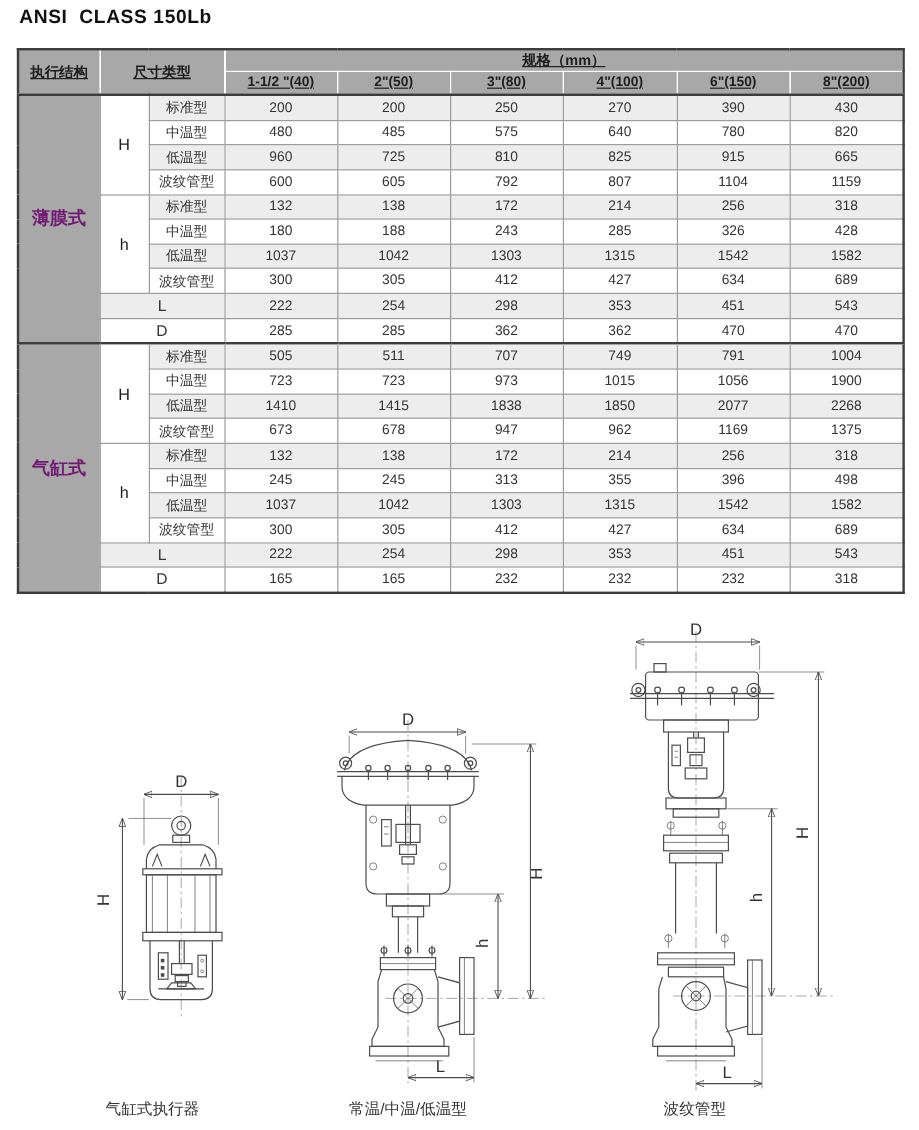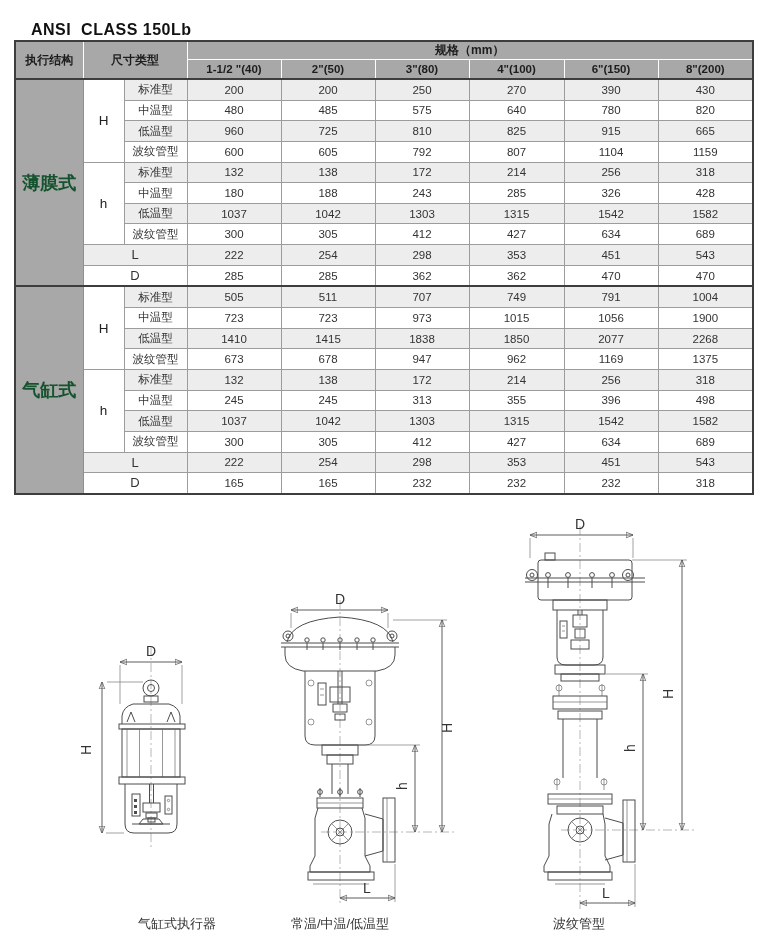--- a/index.html
+++ b/index.html
@@ -2,46 +2,46 @@
 <html><head>
 <meta charset="utf-8">
 <style>
   html,body{margin:0;padding:0;}
   body{
     width:766px;height:942px;position:relative;background:#ffffff;
     font-family:"Liberation Sans","DejaVu Sans",sans-serif;color:#222;
     overflow:hidden;
   }
   .page-title{
-    position:absolute;left:16px;top:6px;margin:15px;
+    position:absolute;left:16px;top:6px;margin:0;
     font-size:16px;font-weight:bold;color:#111;white-space:pre;
     letter-spacing:.5px;
   }
   
   table.spec{
     position:absolute;left:14px;top:40px;width:738px;
     border-collapse:collapse;table-layout:fixed;
     border:2px solid #3d3d3d;
   }
   table.spec th,table.spec td{
     border:1px solid #9c9c9c;text-align:center;vertical-align:middle;
     padding:0;overflow:hidden;white-space:nowrap;
   }
   table.spec thead th{
     background:#a8a8a8;color:#1d1d1d;border:1px solid #fdfdfd;
     font-size:12px;font-weight:bold;
   }
   table.spec thead tr.hr1 th{height:17px;}
   table.spec thead tr.hr2 th{height:18px;font-size:11.5px;font-weight:bold;}
-  table.spec thead{border-bottom:2px solid #3d3d3d;}
+  table.spec thead{border-bottom:2px solid #3d3d3d;text-decoration:underline;}
   table.spec tbody td{height:19.65px;font-size:11.5px;color:#333;background:#fff;}
   table.spec tbody tr.odd td{background:#ededed;}
   table.spec tbody td.actuator-cell{
-    background:#a8a8a8 !important;color:#14532d;font-weight:bold;
-    font-size:18px;border:1px solid #8f8f8f;
+    background:#a8a8a8 !important;color:#701a75;font-weight:bold;
+    font-size:15px;border:1px solid #8f8f8f;
   }
   table.spec tbody td.dim-cell{background:#fff !important;font-size:13.5px;color:#222;}
   table.spec tbody tr.odd td.dim-letter{background:#ededed !important;}
   table.spec tbody td.dim-letter{font-size:13px;background:#fff;}
   table.spec tbody tr.grp-top td{border-top:1px solid #6e6e6e;}
   table.spec tbody tr.sec-top td{border-top:2px solid #3d3d3d;}
   
   .drawing{position:absolute;}
   .drawing path,.drawing rect,.drawing circle,.drawing line,.drawing polyline,.drawing ellipse{
     fill:none;stroke:#4d4d4d;stroke-width:1;
@@ -514,15 +514,15 @@
 
   <line class="ext" x1="121" y1="156" x2="163" y2="156"></line>
   <line class="dim" x1="158" y1="156" x2="158" y2="312" marker-start="url(#arr)" marker-end="url(#arr)"></line>
   <text x="150" y="230" text-anchor="middle" transform="rotate(-90 150 230)">h</text>
 
   <line class="ext" x1="150" y1="346" x2="150" y2="389"></line>
   <line class="dim" x1="95" y1="385" x2="150" y2="385" marker-start="url(#arr)" marker-end="url(#arr)"></line>
   <text x="121" y="380" text-anchor="middle">L</text>
 </svg>
 
-<div class="caption" style="left:66px;width:150px;text-align:right;">气缸式执行器</div>
+<div class="caption" style="left:52px;width:150px;">气缸式执行器</div>
 <div class="caption" style="left:260px;width:160px;">常温/中温/低温型</div>
 <div class="caption" style="left:504px;width:150px;">波纹管型</div>
 
 </body></html>

